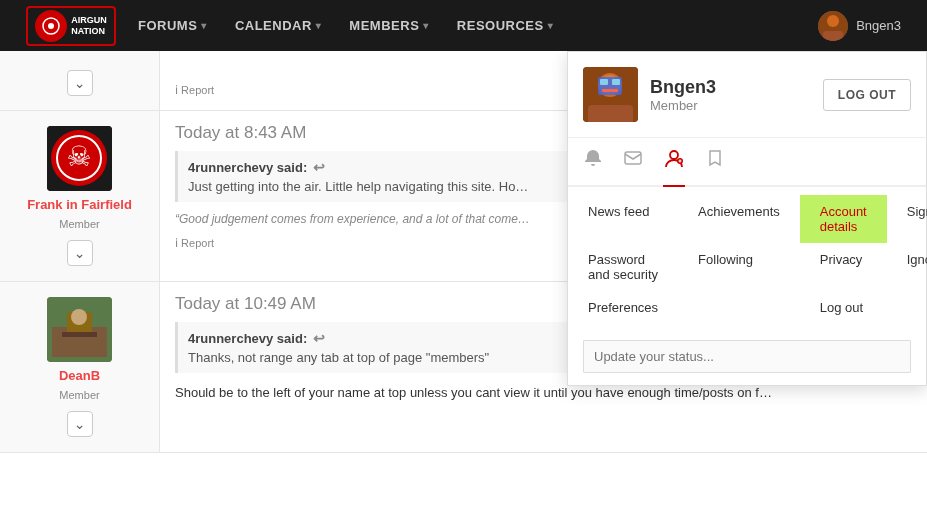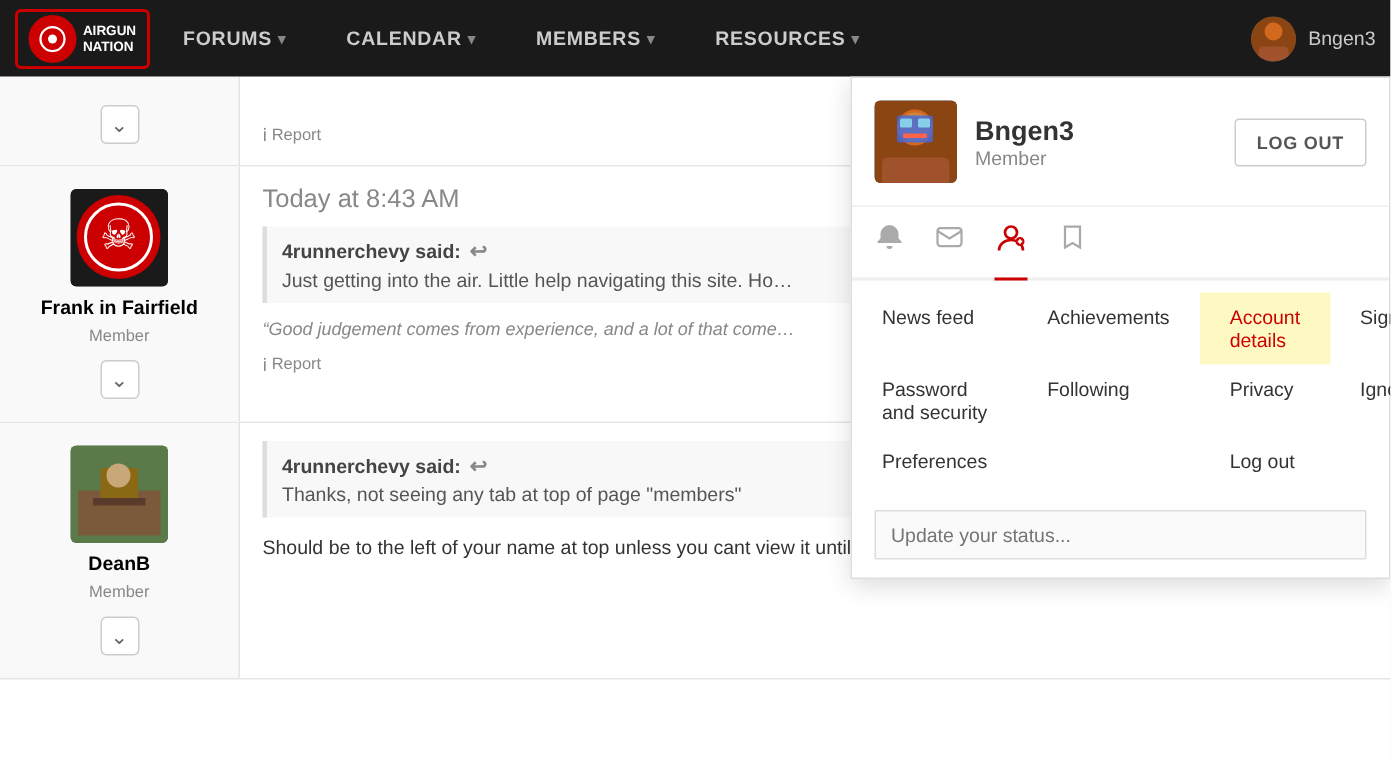--- a/index.html
+++ b/index.html
@@ -4,21 +4,21 @@
   <style>
     * { box-sizing: border-box; margin: 0; padding: 0; }
     body { font-family: Arial, sans-serif; font-size: 14px; background: #f5f5f5; overflow: hidden; width: 927px; height: 520px; }
 
     
     .nav-bar {
       background: #1a1a1a;
       height: 51px;
       display: flex;
       align-items: center;
-      padding: 0 10px;
+      padding: 0 26px;
       position: relative;
       z-index: 100;
     }
     .logo {
       width: 90px;
       height: 40px;
       background: #1a1a1a;
       border: 2px solid #cc0000;
       border-radius: 4px;
       display: flex;
@@ -31,21 +31,21 @@
       width: 32px;
       height: 32px;
       background: #cc0000;
       border-radius: 50%;
       display: flex;
       align-items: center;
       justify-content: center;
       margin-right: 4px;
     }
     .logo-text { color: #fff; font-size: 9px; font-weight: bold; line-height: 1.2; }
-    .nav-items { display: flex; align-items: center; gap: 16px; flex: 1; }
+    .nav-items { display: flex; align-items: center; gap: 4px; flex: 1; }
     .nav-item {
       color: #ccc;
       font-size: 13px;
       font-weight: bold;
       padding: 0 12px;
       height: 51px;
       display: flex;
       align-items: center;
       gap: 4px;
       cursor: pointer;
@@ -94,21 +94,21 @@
       align-items: center;
       gap: 6px;
     }
     .avatar-img {
       width: 65px; height: 65px;
       border-radius: 4px;
       background: #888;
       display: flex; align-items: center; justify-content: center;
       overflow: hidden;
     }
-    .user-name { font-weight: bold; font-size: 13px; color: #000000; text-align: center; }
+    .user-name { font-weight: bold; font-size: 13px; color: #ef4444; text-align: center; }
     .user-role { font-size: 11px; color: #888; }
     .expand-btn {
       width: 26px; height: 26px;
       border: 1px solid #ccc;
       border-radius: 4px;
       background: #fff;
       display: flex; align-items: center; justify-content: center;
       cursor: pointer;
       font-size: 14px;
       color: #666;
@@ -194,21 +194,21 @@
       display: grid;
       grid-template-columns: 1fr 1fr 1fr 1fr;
       padding: 8px 0;
     }
     .dropdown-menu-item {
       padding: 9px 20px;
       font-size: 13px;
       color: #333;
       cursor: pointer;
     }
-    .dropdown-menu-item.active { color: #cc0000; background: #fef9c3; }
+    .dropdown-menu-item.active { color: #cc0000; background: #bef264; }
     .status-input {
       margin: 8px 15px 12px;
       width: calc(100% - 30px);
       padding: 8px 10px;
       border: 1px solid #ddd;
       border-radius: 1px;
       font-size: 13px;
       color: #aaa;
       background: #fafafa;
     }
@@ -336,26 +336,27 @@
             <rect x="20" y="15" width="25" height="25" rx="2" fill="#8b6914"></rect>
             <rect x="15" y="35" width="35" height="5" fill="#5a3a2a"></rect>
             <circle cx="32" cy="20" r="8" fill="#c8a878"></circle>
           </svg>
         </div>
         <span class="user-name">DeanB</span>
         <span class="user-role">Member</span>
         <div class="expand-btn">⌄</div>
       </div>
       <div class="post-body">
+        <div class="post-time">Today at 10:49 AM</div>
         <div class="quote-block">
           <div class="quote-author">
             <span>4runnerchevy said:</span>
             <span class="quote-reply-icon">↩</span>
           </div>
-          <span>Thanks, not seeing any tab at top of page "members"</span>
+          <span>Thanks, not range any tab at top of page "members"</span>
         </div>
         <div class="post-text">Should be to the left of your name at top unless you cant view it until you have enough time/posts on f…</div>
       </div>
     </div>
 
   </div>
 
   <div class="dropdown-overlay">
     
     <div class="dropdown-header">

